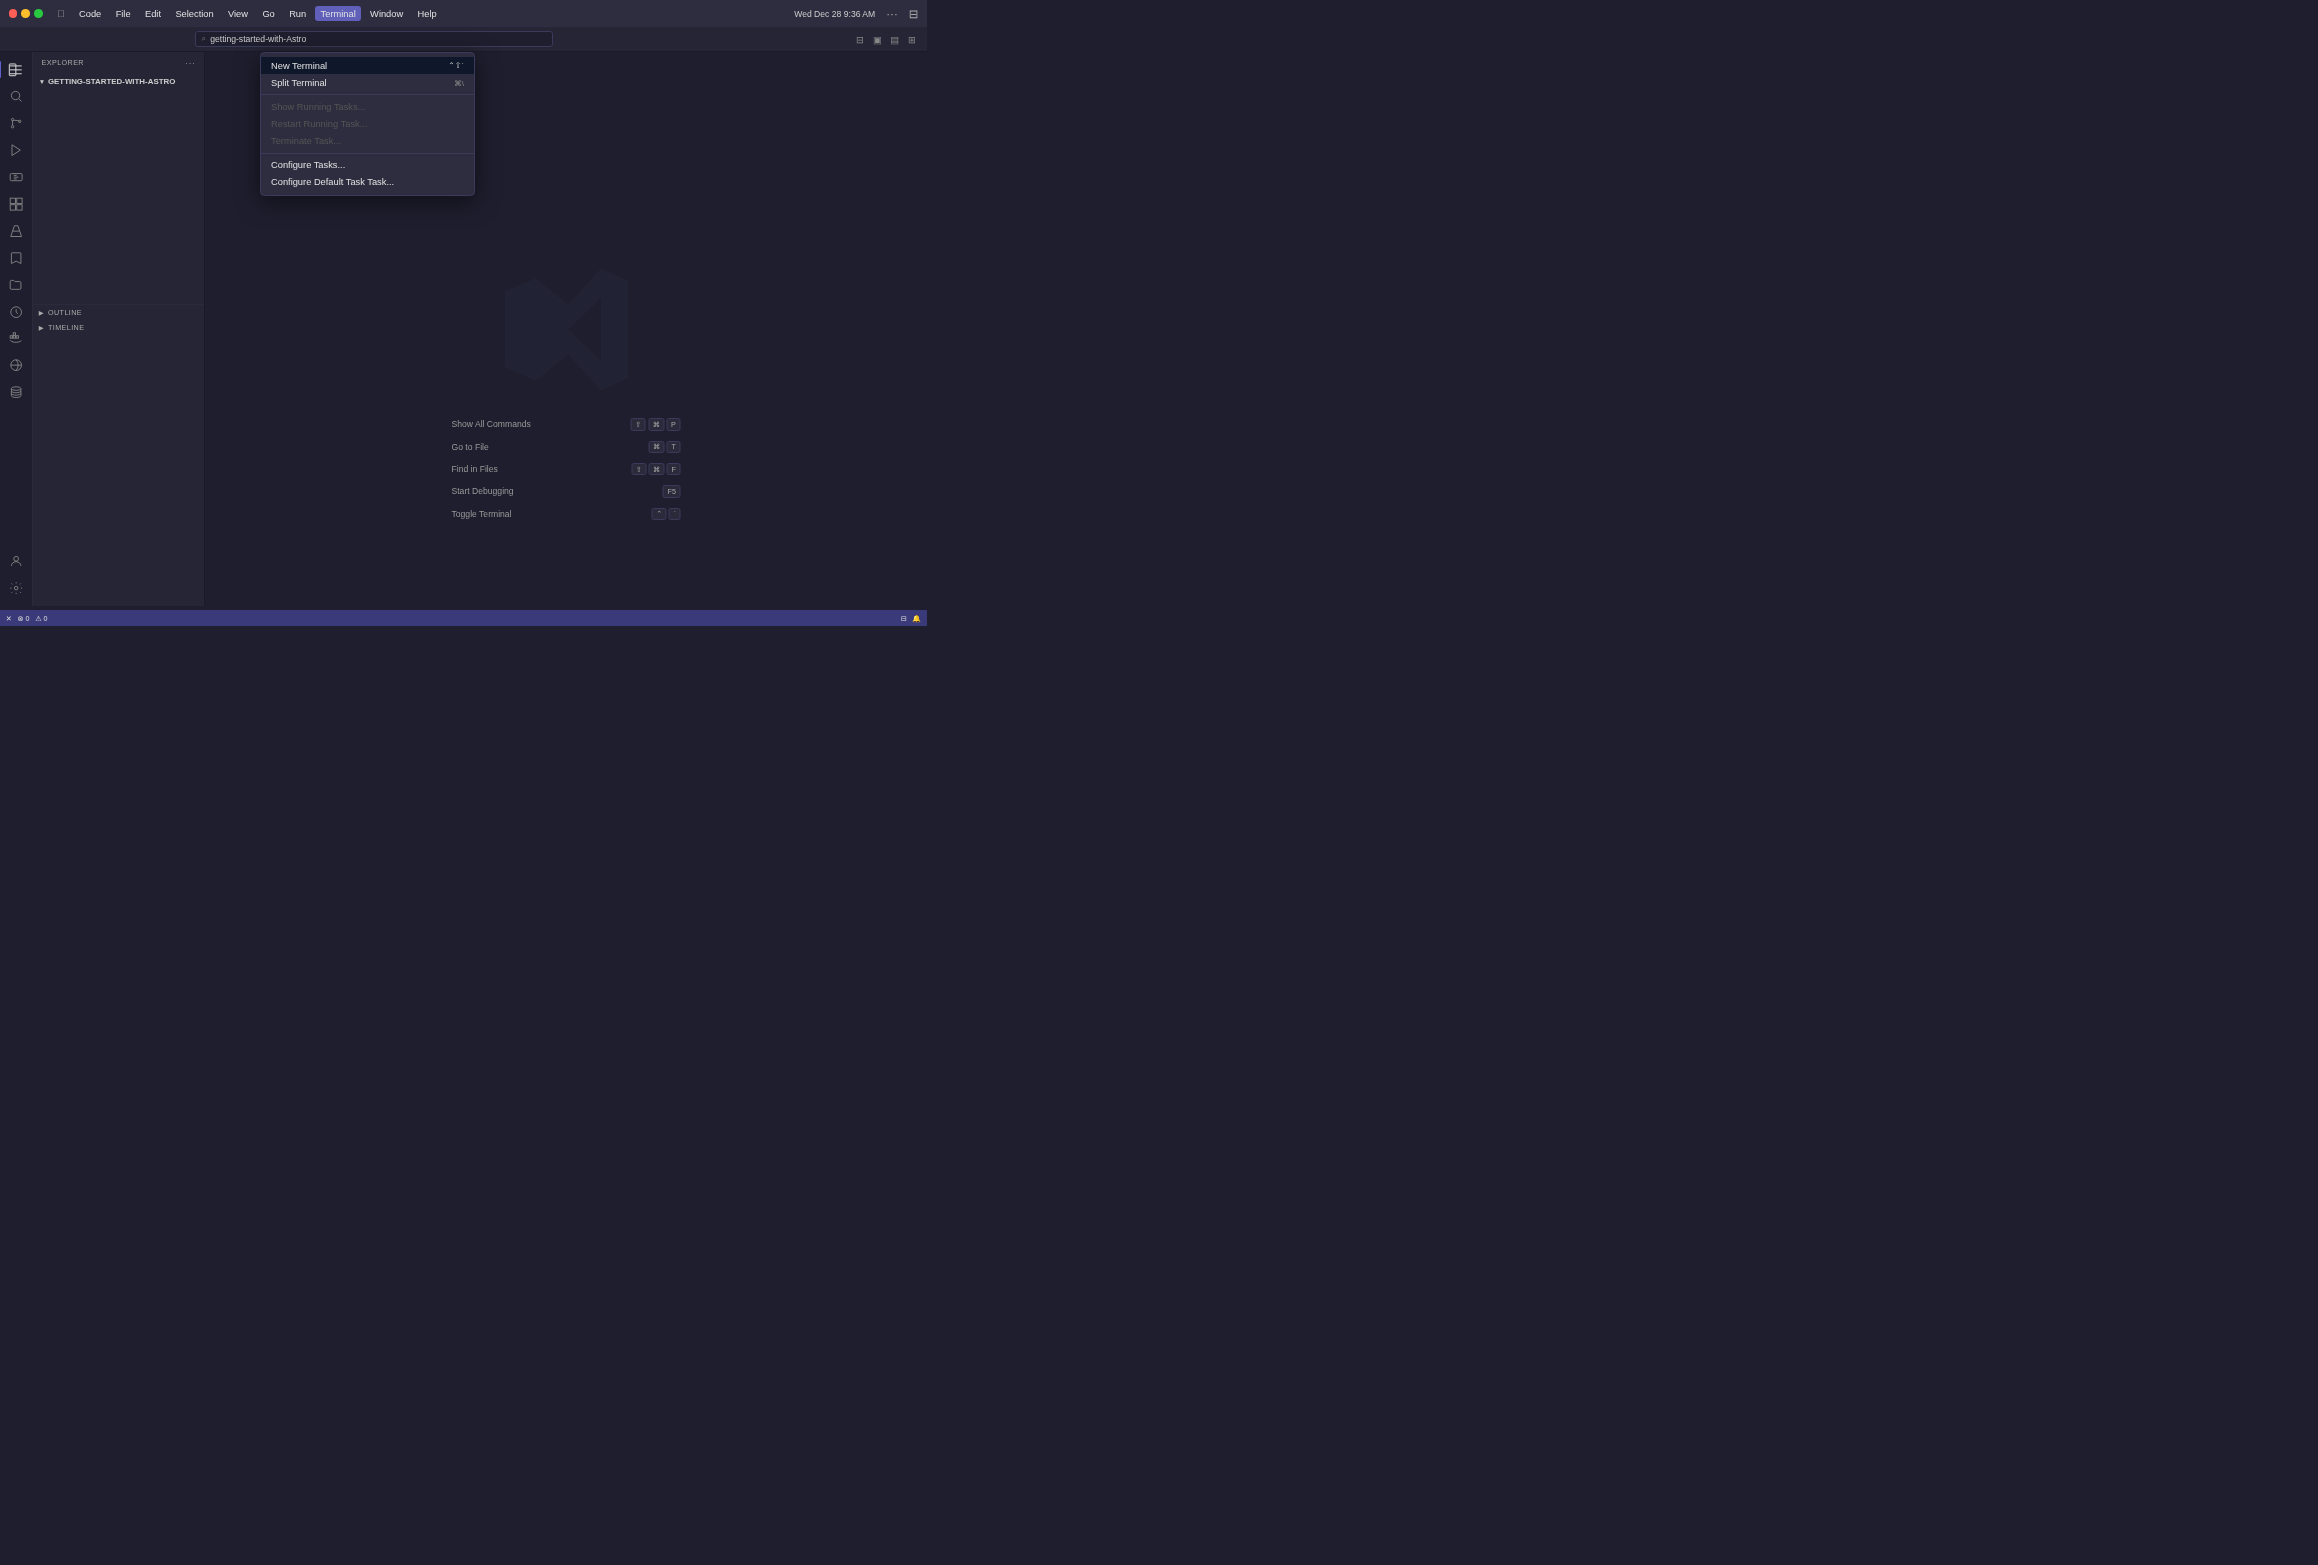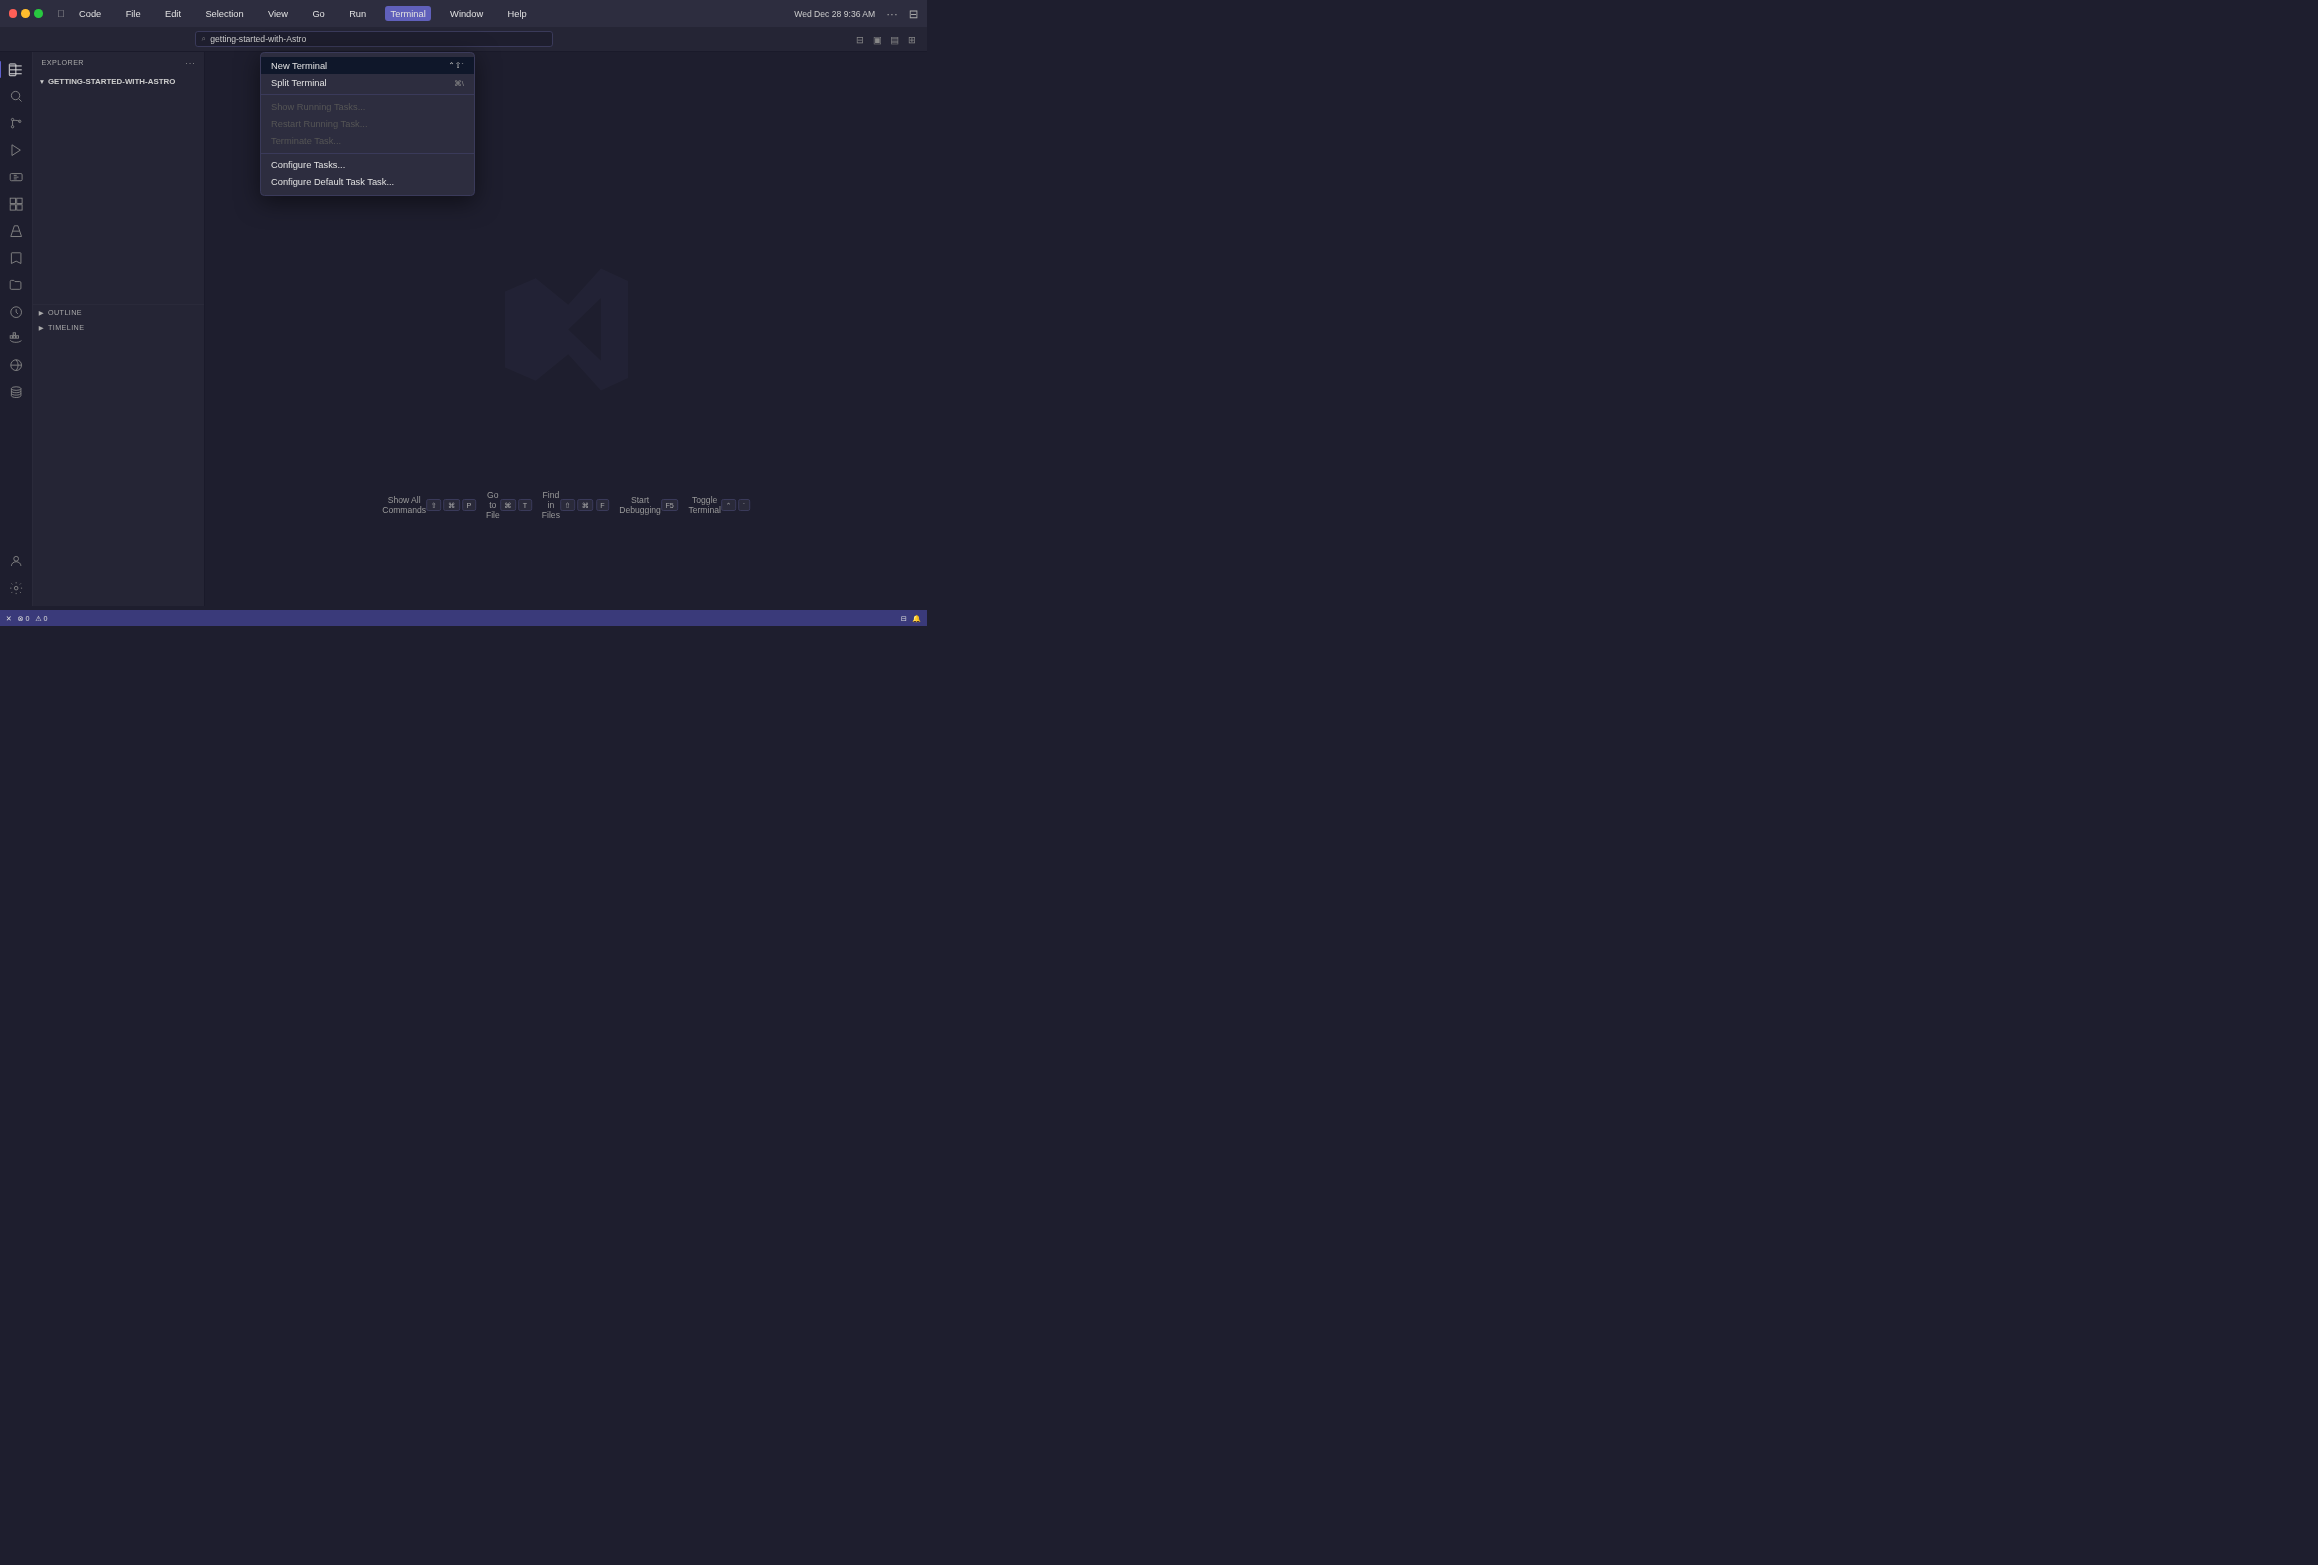--- a/index.html
+++ b/index.html
@@ -28,21 +28,21 @@
       gap: 5.7px;
     }
     .apple-logo {
       font-size: 10px;
       color: #aaa;
       margin-right: 2.9px;
     }
     .menu-items {
       display: flex;
       align-items: flex-end;
-      gap: 13px;
+      gap: 3px;
     }
     .menu-item {
       padding: 2.1px 5.7px;
       border-radius: 2.9px;
       font-size: 9.3px;
       color: #e0e0e0;
       cursor: pointer;
     }
     .menu-item:hover, .menu-item.active {
       background: #5a5aaa;
@@ -214,24 +214,23 @@
       align-items: center;
       justify-content: center;
       overflow: hidden;
     }
     .welcome-shortcuts {
       position: absolute;
       bottom: 86px;
       left: 50%;
       transform: translateX(-50%);
       display: flex;
-      flex-direction: row;
+      flex-direction: column;
       gap: 10px;
       min-width: 229px;
-      text-align: center;
     }
     .shortcut-row {
       display: flex;
       align-items: center;
       justify-content: space-between;
       color: #888;
       font-size: 8.6px;
     }
     .shortcut-label {
       color: #999;

